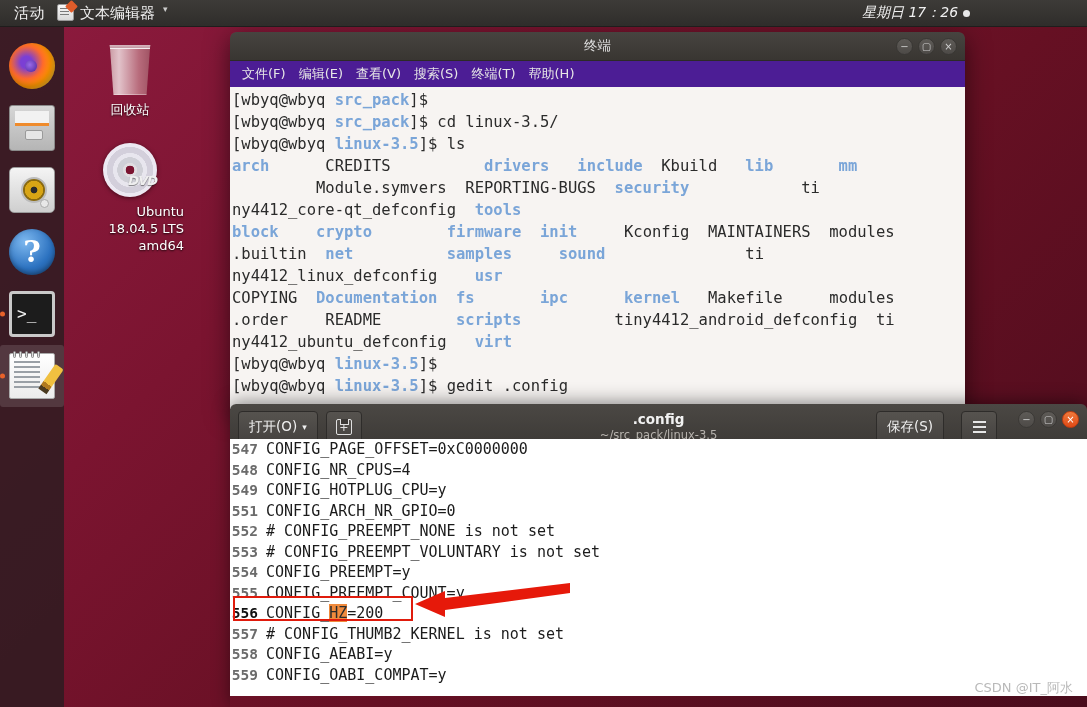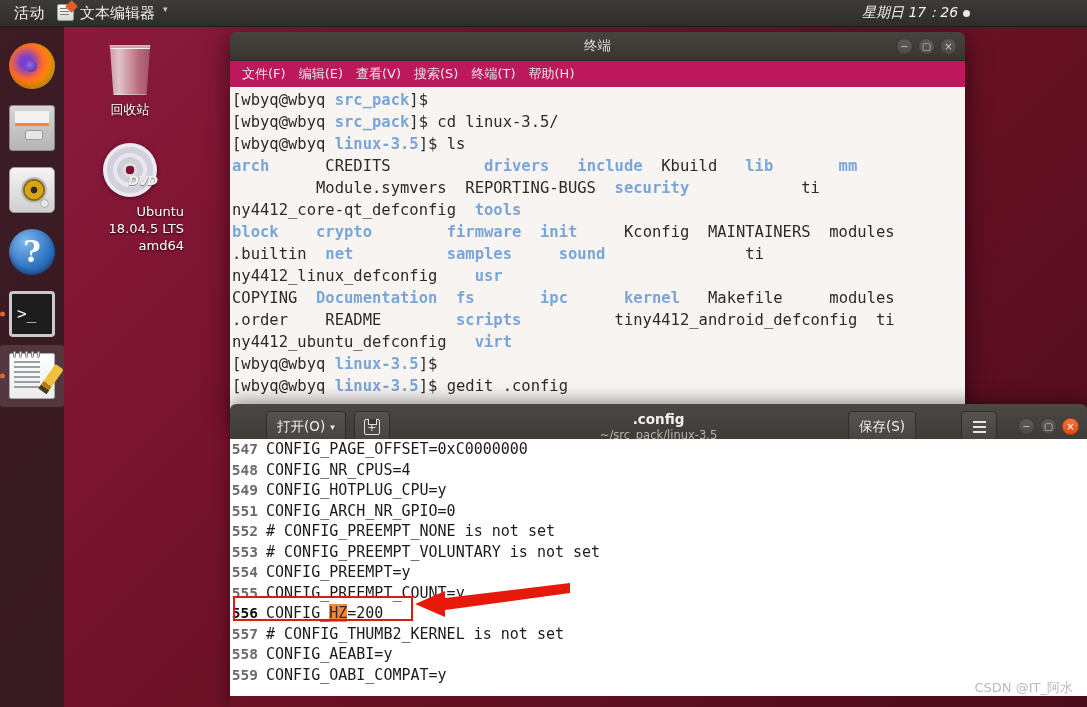--- a/index.html
+++ b/index.html
@@ -203,21 +203,21 @@
     background: linear-gradient(to bottom,#5e5b57,#4d4a47);
     border:1px solid #3a3835;
     color:#cfcfcf; font-size:10px; line-height:15px; text-align:center;
     font-family:"DejaVu Sans", sans-serif;
   }
   .wbtn.close-orange {
     background: linear-gradient(to bottom,#f07a3c,#df4a16);
     border-color:#c43d0f; color:#fff;
   }
   .term-menubar {
-    height: 26px; background:#be185d;
+    height: 26px; background:#4c1d95;
     display:flex; align-items:center; gap:13px;
     padding-left: 12px; color:#e6e6e6; font-size:13px;
   }
   .term-body {
     height: 322px; background:#f7f4f2;
     font-family:"DejaVu Sans Mono", monospace;
     font-size:15.5px; line-height:22px;
     color:#2b2b2b;
     padding: 2px 16px 0 2px;
     white-space: pre;
@@ -234,41 +234,41 @@
   }
   .gedit-header {
     height: 46px; background: linear-gradient(to bottom,#4b4844,#3b3835);
     display:flex; align-items:center; padding: 0 8px;
     position:relative; border-bottom:1px solid #2b2927;
   }
   .g-btn {
     background: linear-gradient(to bottom,#56534f,#454240);
     border:1px solid #2e2c2a; border-radius:4px;
     color:#efefef; font-size:13.5px;
-    height:32px; display:flex; align-items:center; padding: 0 10px; gap:5px;margin-left:28px;
+    height:32px; display:flex; align-items:center; padding: 0 10px; gap:5px;
   }
   .g-icon-btn { width:36px; justify-content:center; padding:0; }
   .saveas-glyph {
     width:16px; height:16px; border:1.6px solid #e0e0e0; border-radius:2px;
     position:relative;
   }
   .saveas-glyph::before{
     content:""; position:absolute; left:3px; top:-1px; width:7px; height:5px;
     border:1.4px solid #e0e0e0; border-top:none; background:#3b3835;
   }
   .saveas-glyph::after{
     content:"+"; position:absolute; left:2.5px; top:2px; font-size:11px;
     color:#e0e0e0; line-height:11px;
   }
   .g-titlewrap {
     position:absolute; left:0; right:0; text-align:center; pointer-events:none;
   }
   .g-title { color:#f2f2f2; font-size:13.5px; font-weight:bold; line-height:17px; }
   .g-subtitle { color:#b6b2ad; font-size:11.5px; line-height:14px; }
-  .g-right { margin-left:auto; display:flex; align-items:center; gap:17px; }
+  .g-right { margin-left:auto; display:flex; align-items:flex-start; gap:17px; }
   .hamburger { display:flex; flex-direction:column; gap:3px; }
   .hamburger i { width:13px; height:2px; background:#e6e6e6; display:block; }
 
   .gedit-body {
     height: 257px; background:#ffffff; position:relative;
     font-family:"DejaVu Sans Mono", monospace;
     overflow:hidden;
   }
   .code-line {
     display:flex; font-size:15px; line-height:20.5px; color:#1b1b1b;

